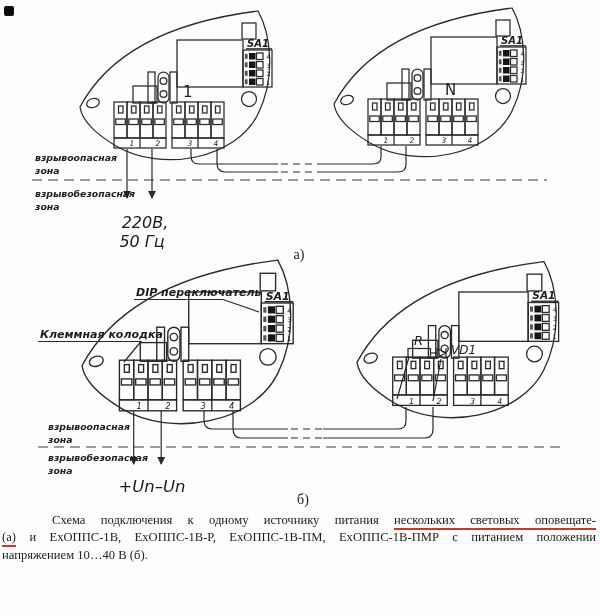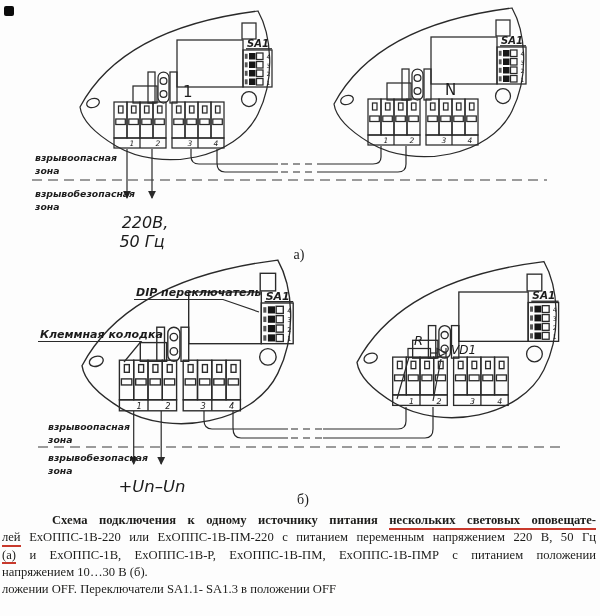--- a/index.html
+++ b/index.html
@@ -30,21 +30,21 @@
   .tnum  { font-size:7.5px; font-style:italic; text-anchor:middle; }
   .dnum  { font-size:5.8px; }
   .rlbl  { font-size:13px; font-style:italic; }
   .rlbl2 { font-size:12px; font-style:italic; }
   
   .textblock {
     padding:2px 4px 0 2px; font-size:12.6px; line-height:17.3px;
   }
   .ln  { white-space:nowrap; text-align:left; }
   .jst { text-align:justify; text-align-last:justify; }
-  .ind { text-indent:50px;font-weight:bold; }
+  .ind { text-indent:50px; }
   .ru  { border-bottom:2.5px solid #c8392c; padding-bottom:0.5px; }
 </style>
 </head>
 <body>
 
 <div class="corner"></div>
 
 <svg width="600" height="510" viewBox="0 0 600 510">
   <defs>
     <marker id="arr" viewBox="0 0 10 10" refX="8" refY="5" markerWidth="9" markerHeight="9" orient="auto" markerUnits="userSpaceOnUse">
@@ -181,17 +181,15 @@
     <text class="zone" x="48" y="461">взрывобезопасная</text>
     <text class="zone" x="48" y="474">зона</text>
 
     <text class="pwb" x="152" y="492" text-anchor="middle">+Un–Un</text>
     <text class="sub" x="303" y="504" text-anchor="middle">б)</text>
   </g>
 </svg>
 
 <div class="textblock">
   <div class="ln jst ind"><span>Схема подключения к одному источнику питания </span><span class="ru">нескольких световых оповещате-</span></div>
-  <div class="ln jst"><span class="ru">лей</span><span> ЕхОППС-1В-220 или ЕхОППС-1В-ПМ-220 с питанием переменным напряжением 220 В, 50 Гц</span></div>
   <div class="ln jst"><span class="ru">(а)</span><span> и ЕхОППС-1В, ЕхОППС-1В-Р, ЕхОППС-1В-ПМ, ЕхОППС-1В-ПМР с питанием положении</span></div>
-  <div class="ln"><span>напряжением 10…30 В (б).</span></div>
-  <div class="ln"><span>ложении OFF. Переключатели SA1.1- SA1.3 в положении OFF</span></div>
+  <div class="ln"><span>напряжением 10…40 В (б).</span></div>
 </div>
 
 </body></html>

